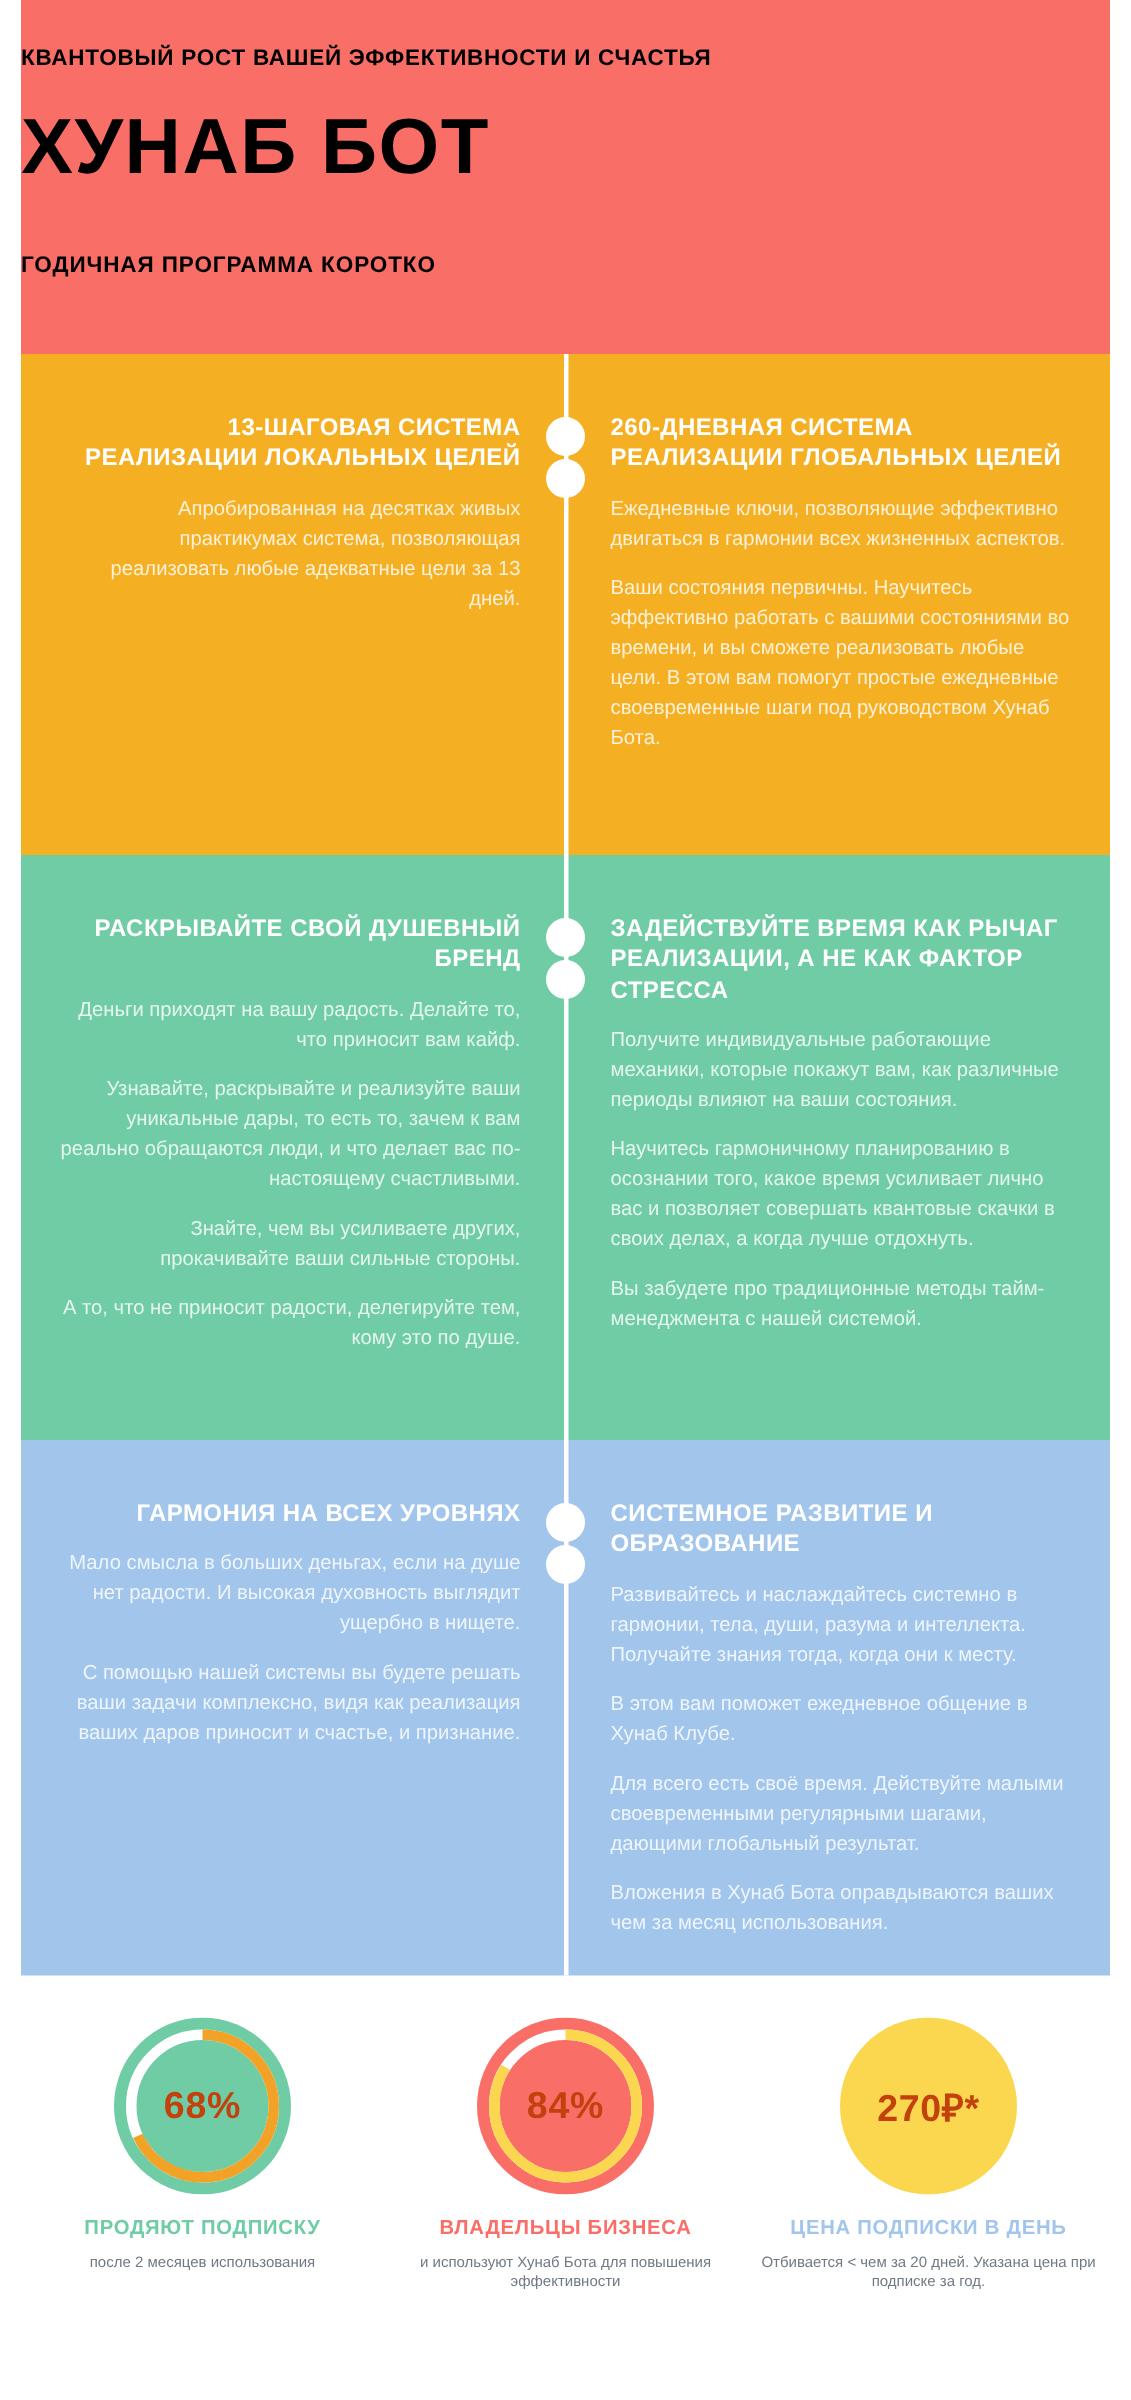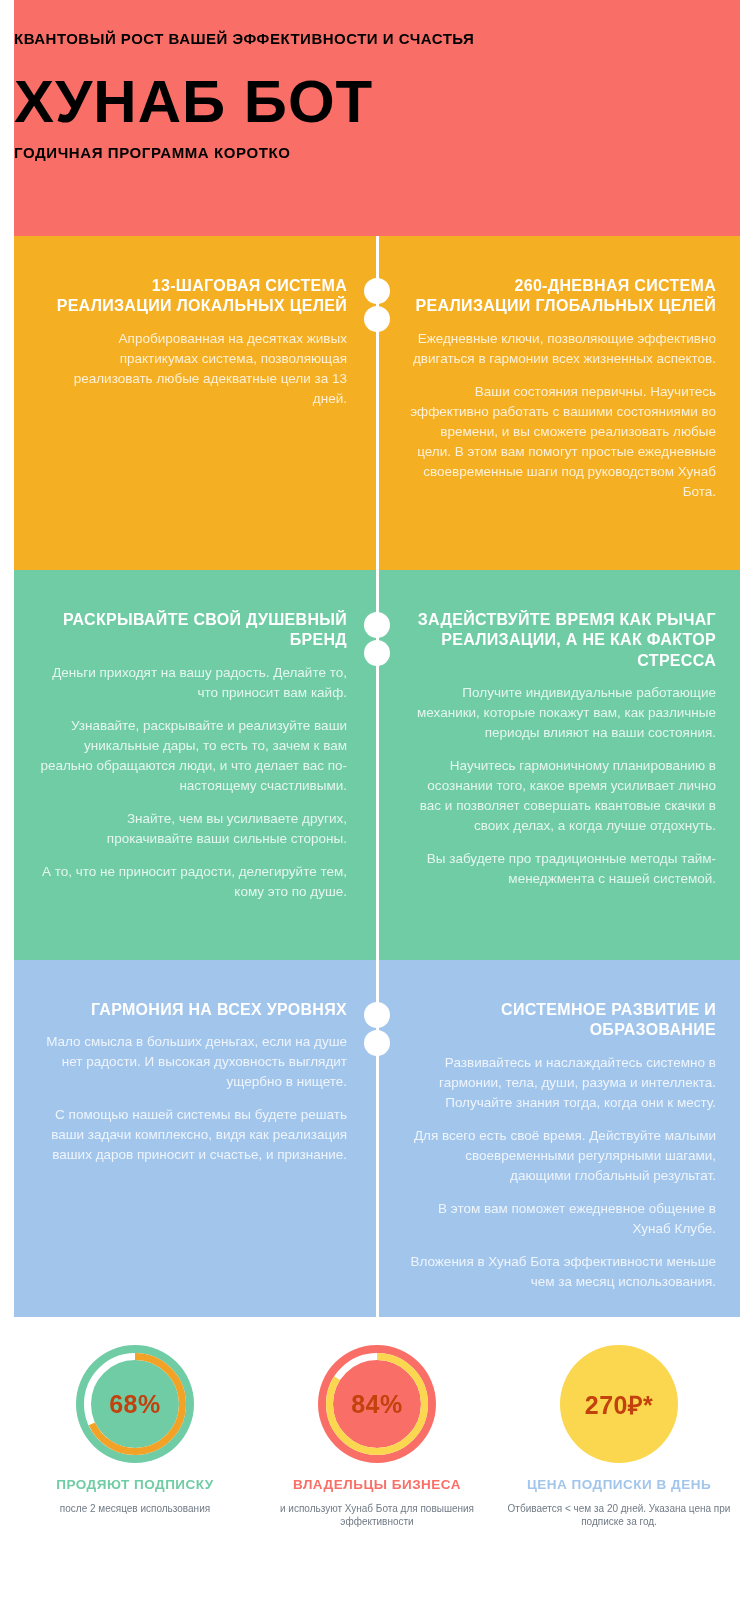--- a/index.html
+++ b/index.html
@@ -16,33 +16,33 @@
     position:absolute; left:14px; top:0; width:726px; height:236px;
     background:#F96F67; color:#000000;
     display:flex; flex-direction:column; align-items:flex-start; justify-content:flex-start;
     padding-top:28px;
   }
   .hero-kicker{
     font-size:15px; font-weight:bold; letter-spacing:.5px; line-height:1.45;
     text-align:center; text-transform:uppercase;
   }
   .hero-title{
-    font-size:60px; font-weight:bold; letter-spacing:1px; line-height:1;
+    font-size:52px; font-weight:bold; letter-spacing:1px; line-height:1;
     margin-top:22px; text-transform:uppercase;
   }
   .hero-sub{
     font-size:15px; font-weight:bold; letter-spacing:.6px;
-    margin-top:12px; text-transform:uppercase;
+    margin-top:44px; text-transform:uppercase;
   }
 
   
   .band{ position:absolute; left:14px; width:726px; display:flex; }
   .band .col{ width:363px; position:relative; }
   .band .col.left{ text-align:right; padding:40px 30px 22px 24px; }
-  .band .col.right{ text-align:right; padding:40px 24px 22px 30px; }
+  .band .col.right{ text-align:left; padding:40px 24px 22px 30px; }
 
   .band-yellow{ top:236px; height:334px; background:#F5AF23; }
   .band-green { top:570px; height:390px; background:#6FCCA5; }
   .band-blue  { top:960px; height:357px; background:#A2C5EC; }
 
   .rail{
     position:absolute; left:50%; top:0; bottom:0; width:3px;
     margin-left:-1.5px; background:#ffffff;
   }
   .dot{
@@ -131,23 +131,23 @@
 
   <div class="band band-blue">
     <div class="col left">
       <div class="card-title">ГАРМОНИЯ НА ВСЕХ УРОВНЯХ</div>
       <div class="card-p">Мало смысла в больших деньгах, если на душе нет радости. И высокая духовность выглядит ущербно в нищете.</div>
       <div class="card-p">С помощью нашей системы вы будете решать ваши задачи комплексно, видя как реализация ваших даров приносит и счастье, и признание.</div>
     </div>
     <div class="col right">
       <div class="card-title">СИСТЕМНОЕ РАЗВИТИЕ И ОБРАЗОВАНИЕ</div>
       <div class="card-p">Развивайтесь и наслаждайтесь системно в гармонии, тела, души, разума и интеллекта. Получайте знания тогда, когда они к месту.</div>
+      <div class="card-p">В этом вам поможет ежедневное общение в Хунаб Клубе.</div>
       <div class="card-p">Для всего есть своё время. Действуйте малыми своевременными регулярными шагами, дающими глобальный результат.</div>
-      <div class="card-p">В этом вам поможет ежедневное общение в Хунаб Клубе.</div>
-      <div class="card-p">Вложения в Хунаб Бота эффективности меньше чем за месяц использования.</div>
+      <div class="card-p">Вложения в Хунаб Бота оправдываются ваших чем за месяц использования.</div>
     </div>
     <div class="rail"></div>
     <div class="dot d1"></div>
     <div class="dot d2"></div>
   </div>
 
   <div class="stats">
 
     <div class="stat">
       <div class="ring-wrap">

